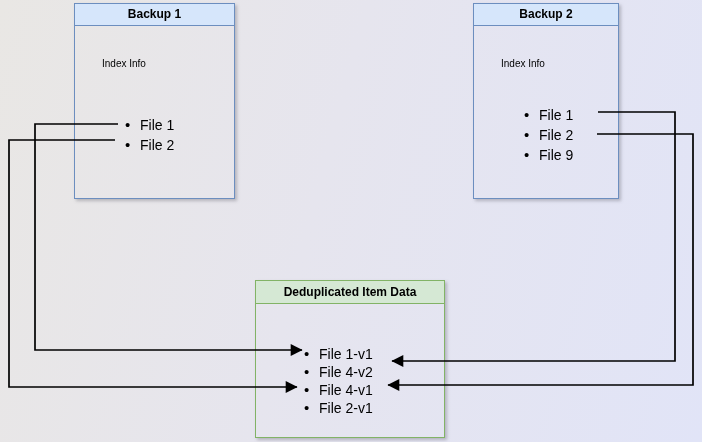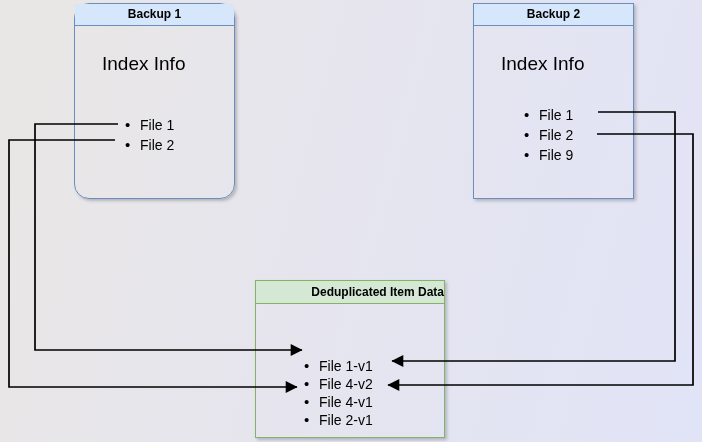--- a/index.html
+++ b/index.html
@@ -14,30 +14,30 @@
     background:linear-gradient(105deg, var(--background-start) 0%, var(--background-mid) 45%, var(--background-end) 100%);
     font-family:"Liberation Sans", sans-serif; color:var(--text);
   }
   .connectors { position:absolute; left:0; top:0; width:702px; height:442px; z-index:2; pointer-events:none; }
   .box { position:absolute; border:1px solid var(--backup-border); box-shadow:2px 2px 3px rgba(90,90,100,0.35); z-index:1; box-sizing:border-box; }
   .box.green { border-color:var(--dedup-border); }
   .box-header {
     height:21px; line-height:21px; text-align:center; font-weight:bold; font-size:12px;
     background:var(--backup-header-fill); border-bottom:1px solid var(--backup-border);
   }
-  .green .box-header { background:var(--dedup-header-fill); border-bottom-color:var(--dedup-border); height:22px; line-height:22px;text-align:right; }
-  .subtitle { position:absolute; left:27px; top:50px; font-size:19px; line-height:20px; }
+  .green .box-header { background:var(--dedup-header-fill); border-bottom-color:var(--dedup-border); height:22px; line-height:22px; }
+  .subtitle { position:absolute; left:27px; top:50px; font-size:10px; line-height:20px; }
   ul.file-list { position:absolute; margin:0; padding:0; list-style:none; font-size:14px; }
   ul.file-list li::before { content:"\2022"; display:inline-block; width:15px; font-size:15px; }
-  #backup1 { left:74px;  top:3px;   width:161px; height:196px;border-radius:15px; }
-  #backup2 { left:473px; top:3px;   width:161px; height:196px; }
+  #backup1 { left:74px;  top:3px;   width:161px; height:196px; }
+  #backup2 { left:473px; top:3px;   width:146px; height:196px; }
   #dedup   { left:255px; top:280px; width:190px; height:158px; }
   #backup1 ul.file-list { left:50px; top:111px; line-height:19px; }
   #backup2 ul.file-list { left:50px; top:101px; line-height:20px; }
-  #dedup   ul.file-list { left:48px; top:76px;  line-height:18px; }
+  #dedup   ul.file-list { left:48px; top:64px;  line-height:18px; }
 </style>
 </head>
 <body>
 
 <div class="canvas">
 
   <svg class="connectors" viewBox="0 0 702 442">
     <defs>
       <marker id="arrowhead" viewBox="0 0 10 10" refX="9.5" refY="5" markerWidth="9" markerHeight="7" orient="auto-start-reverse">
         <path d="M0,0 L10,5 L0,10 z" fill="#000000"></path>

